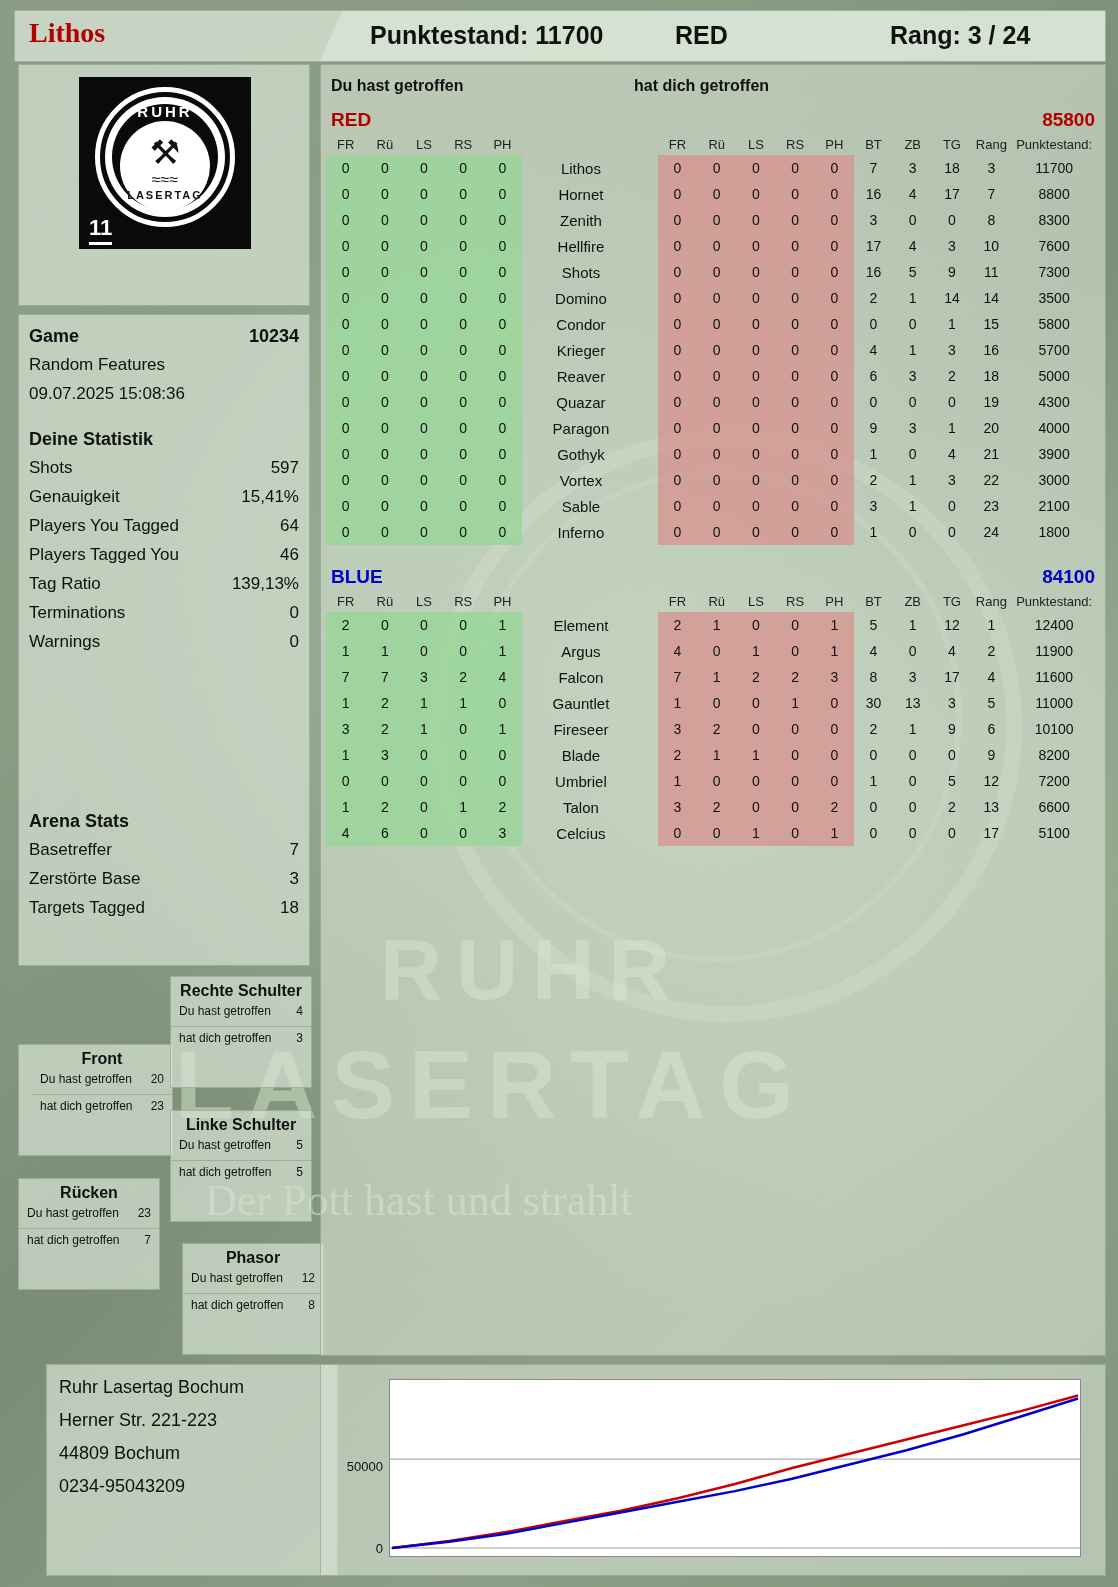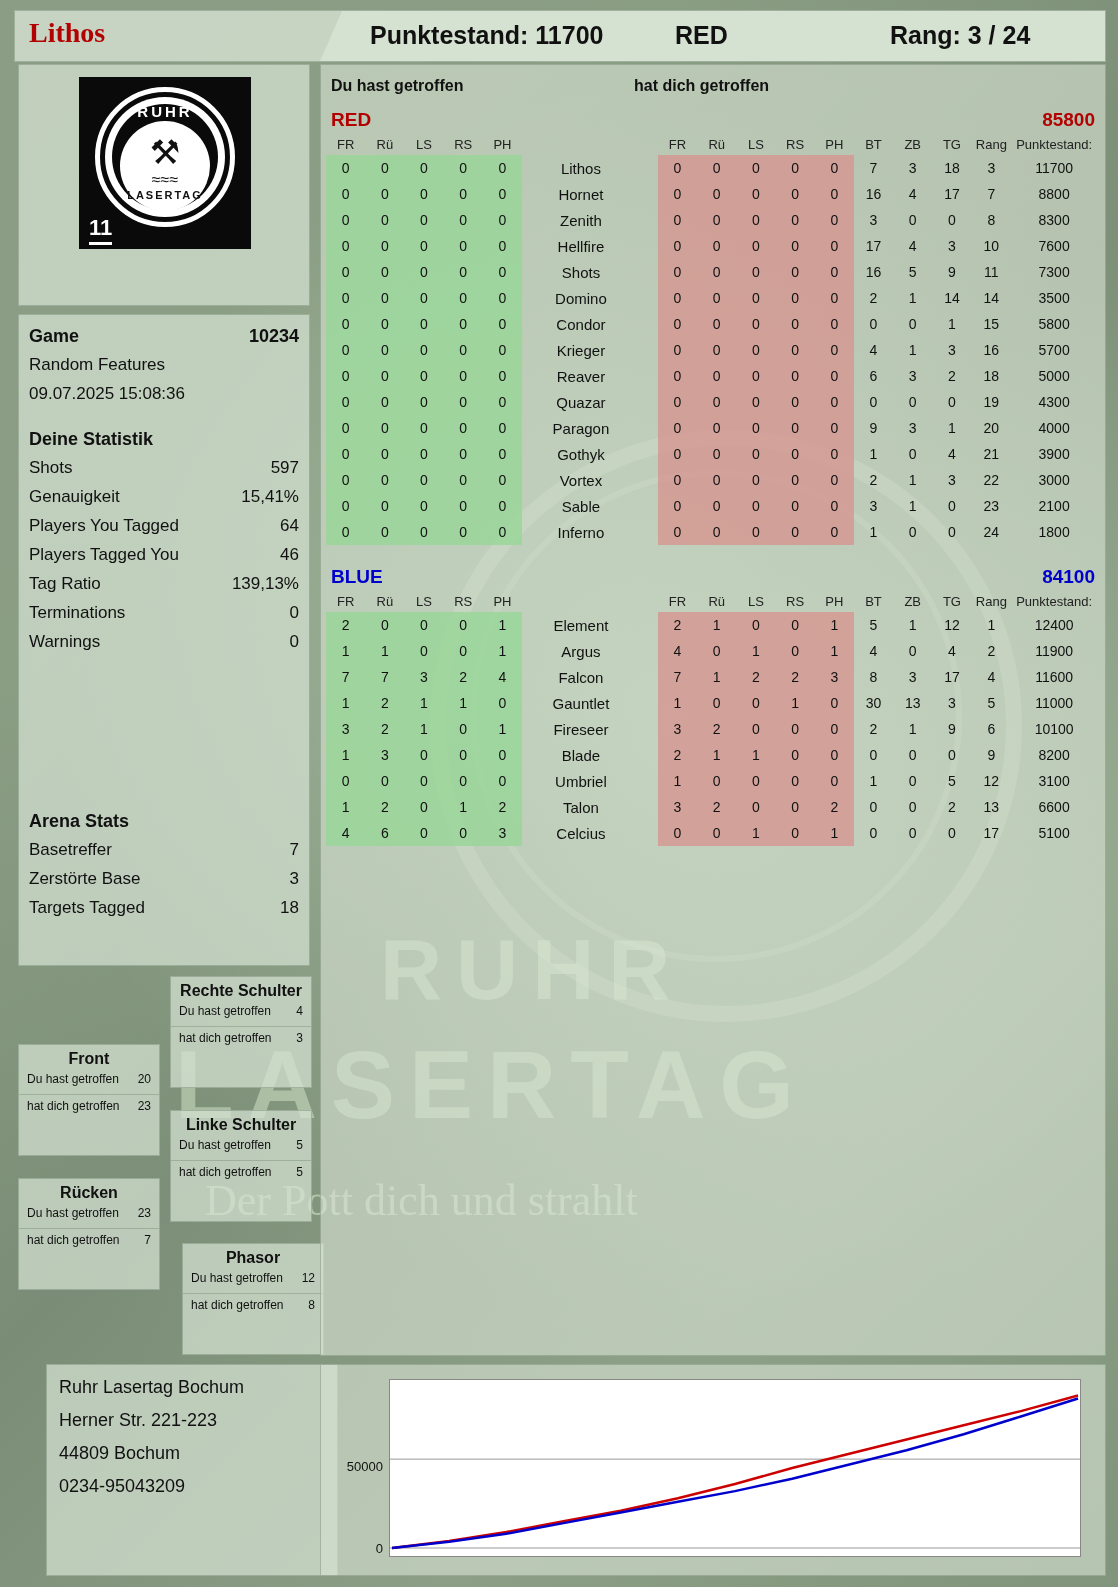--- a/index.html
+++ b/index.html
@@ -114,21 +114,21 @@
   .sec-gap{height:16px;}
 
   
   .zone{position:absolute;background:rgba(214,226,210,.72);border:1px solid rgba(120,140,118,.5);}
   .zone .zt{font-size:16px;font-weight:bold;text-align:center;padding-top:5px;}
   .zone .zr{position:relative;height:26px;font-size:12px;}
   .zone .zr .k{position:absolute;left:8px;top:4px;}
   .zone .zr .v{position:absolute;right:8px;top:4px;}
   .zone .sep{border-top:1px solid rgba(120,140,118,.45);margin:0 0px;}
 
-  #zone-front{left:18px;top:1044px;width:140px;height:110px;}
+  #zone-front{left:18px;top:1044px;width:140px;height:110px;padding-left:13px;}
   #zone-rs{left:170px;top:976px;width:140px;height:110px;}
   #zone-ls{left:170px;top:1110px;width:140px;height:110px;}
   #zone-back{left:18px;top:1178px;width:140px;height:110px;}
   #zone-phasor{left:182px;top:1243px;width:140px;height:110px;}
 
   #address-panel{left:18px;top:1364px;width:290px;height:210px;margin-left:28px;}
   .addr-line{font-size:18px;padding:12px 0 0 12px;}
 
   
   #main-panel{left:320px;top:64px;width:784px;height:1290px;background:rgba(214,226,210,.62);}
@@ -159,21 +159,21 @@
 </head>
 <body>
 
 <div class="page"></div>
 
 <div class="watermark">
   <div class="wm-ring"></div>
   <div class="wm-ring2"></div>
   <div class="wm-ruhr">RUHR</div>
   <div class="wm-laser">LASERTAG</div>
-  <div class="wm-sub">Der Pott dich und strahlt</div>
+  <div class="wm-sub">Der Pott hast und strahlt</div>
 </div>
 
 <div class="panel" id="header">
   <div class="hdr-left">Lithos</div>
   <div class="hdr-clip"></div>
   <div class="hdr-score">Punktestand: 11700</div>
   <div class="hdr-team">RED</div>
   <div class="hdr-rank">Rang: 3 / 24</div>
 </div>
 
@@ -766,21 +766,21 @@
           <td class="nm">Umbriel</td>
           <td class="cr">1</td>
           <td class="cr">0</td>
           <td class="cr">0</td>
           <td class="cr">0</td>
           <td class="cr">0</td>
           <td class="plain">1</td>
           <td class="plain">0</td>
           <td class="plain">5</td>
           <td class="plain">12</td>
-          <td class="pts">3100</td>
+          <td class="pts">7200</td>
         </tr>
         <tr>
           <td class="cg">1</td>
           <td class="cg">2</td>
           <td class="cg">0</td>
           <td class="cg">1</td>
           <td class="cg">2</td>
           <td class="nm">Talon</td>
           <td class="cr">3</td>
           <td class="cr">2</td>

